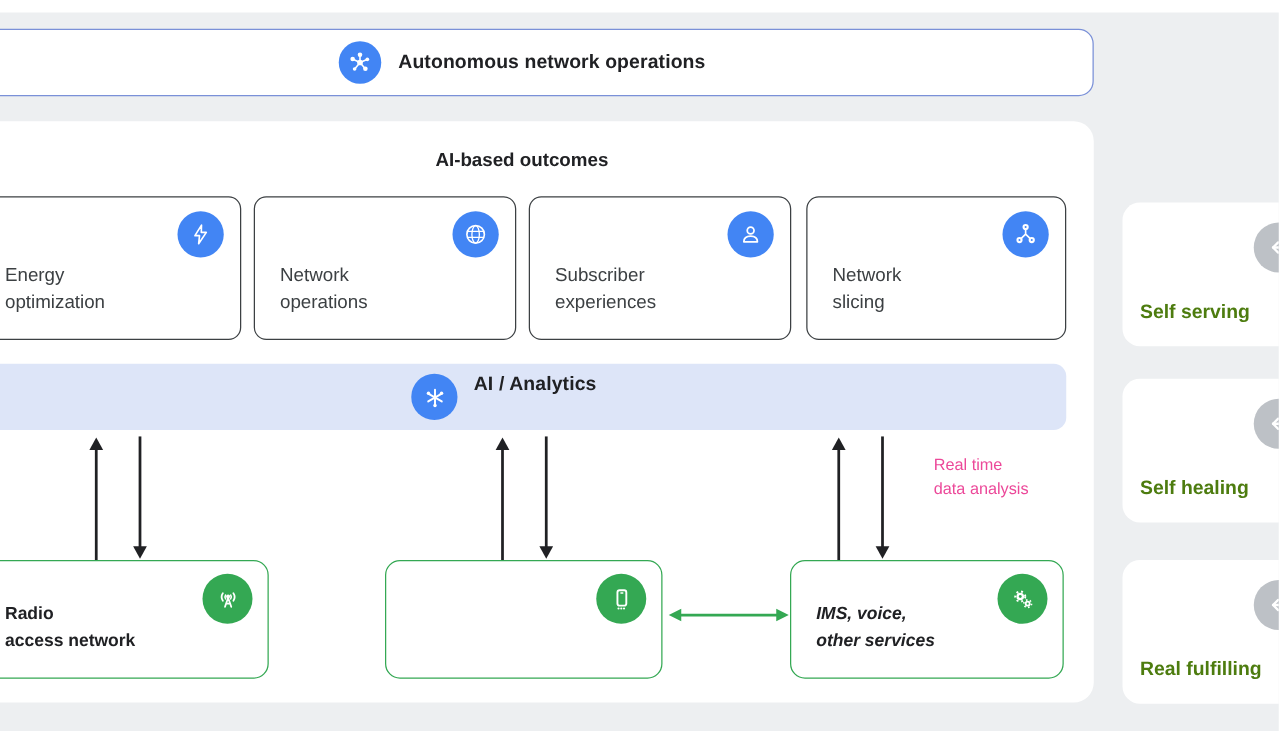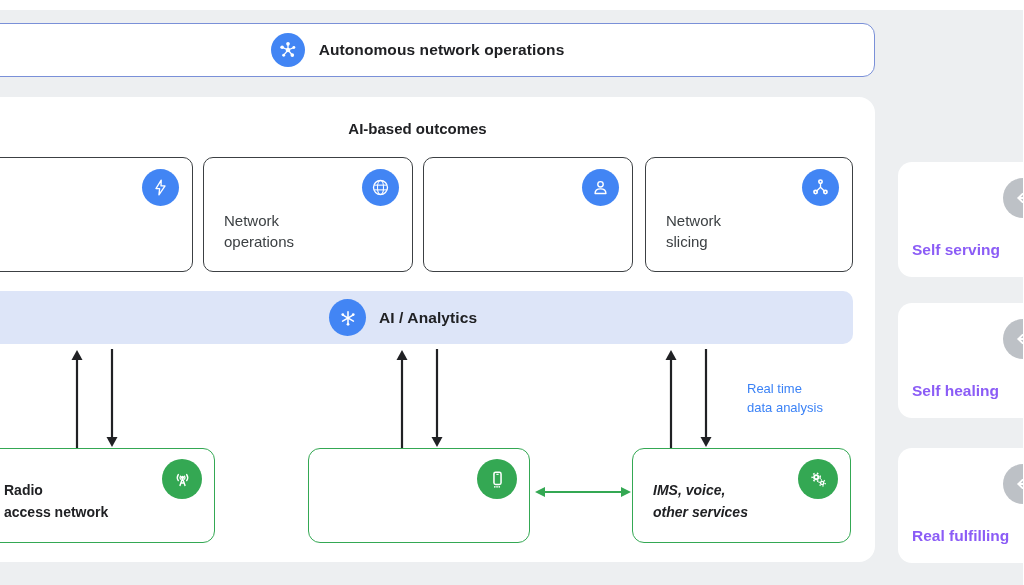--- a/index.html
+++ b/index.html
@@ -21,39 +21,39 @@
   .outcomes-heading{position:absolute;left:-40px;top:120px;width:915px;text-align:center;
     font-weight:700;font-size:15px;color:#202124;}
 
   
   .card{position:absolute;top:157px;height:115px;background:#fff;border:1.3px solid #3c4043;border-radius:10px;box-sizing:border-box;}
   .card .icon-circle{position:absolute;top:11px;right:13px;width:37px;height:37px;}
   .card-label{position:absolute;left:20px;top:52px;font-size:15px;font-weight:500;color:#3c4043;line-height:21px;white-space:pre-line;}
 
   
   .ai-bar{position:absolute;left:-40px;top:291px;width:893px;height:53px;background:#dde5f8;border-radius:10px;}
-  .ai-bar-content{position:absolute;left:369px;top:8px;display:flex;align-items:center;gap:13px;}
+  .ai-bar-content{position:absolute;left:369px;top:8px;display:flex;align-items:flex-start;gap:13px;}
   .ai-bar .icon-circle{width:37px;height:37px;}
 
   
   .arrow-v{position:absolute;top:349px;width:14px;height:99px;}
 
   
-  .annotation{position:absolute;left:747px;top:379px;font-size:13px;color:#3b82f6;line-height:19px;white-space:pre-line;}
+  .annotation{position:absolute;left:747px;top:362px;font-size:13px;color:#ec4899;line-height:19px;white-space:pre-line;}
 
   
   .gbox{position:absolute;top:448px;height:95px;background:#fff;border:1.6px solid #34a853;border-radius:12px;box-sizing:border-box;}
   .gbox .icon-circle{position:absolute;top:10px;right:12px;width:40px;height:40px;}
   .gbox-label{position:absolute;left:20px;top:30px;font-weight:700;font-size:14px;color:#202124;line-height:22px;white-space:pre-line;}
   .h-arrow{position:absolute;left:534px;top:485px;width:98px;height:14px;}
 
   
   .scard{position:absolute;left:898px;width:190px;height:115px;background:#fff;border-radius:14px;}
   .scard .icon-circle{position:absolute;top:16px;left:105px;width:40px;height:40px;}
-  .scard-label{position:absolute;left:14px;bottom:18px;font-weight:700;font-size:15.5px;color:#8b5cf6;}
+  .scard-label{position:absolute;left:14px;bottom:18px;font-weight:700;font-size:15.5px;color:#4d7c0f;}
 </style>
 </head>
 <body>
 
 <div class="canvas">
 
   <div class="gray-panel"></div>
 
   <div class="blue-box">
     <span class="icon-circle blue-fill" style="width:34px;height:34px;">
@@ -80,20 +80,22 @@
 
   <div class="white-container"></div>
   <div class="outcomes-heading">AI-based outcomes</div>
 
   <div class="card" style="left:-17px;width:210px;">
     <span class="icon-circle blue-fill">
       <svg viewBox="0 0 24 24" width="21" height="21">
         <path d="M12.8 3.5 L6.8 13.2 H11 L10.2 20.5 L17.2 10.2 H12.6 Z" fill="none" stroke="#fff" stroke-width="1.5" stroke-linejoin="round"></path>
       </svg>
     </span>
+    <div class="card-label">Energy
+optimization</div>
   </div>
 
   <div class="card" style="left:203px;width:210px;">
     <span class="icon-circle blue-fill">
       <svg viewBox="0 0 24 24" width="21" height="21">
         <g fill="none" stroke="#fff">
           <circle cx="12" cy="12" r="8" stroke-width="1.5"></circle>
           <ellipse cx="12" cy="12" rx="3.4" ry="8" stroke-width="1.2"></ellipse>
           <line x1="4.7" y1="9.3" x2="19.3" y2="9.3" stroke-width="1.2"></line>
           <line x1="4.7" y1="14.7" x2="19.3" y2="14.7" stroke-width="1.2"></line>
@@ -106,20 +108,22 @@
 
   <div class="card" style="left:423px;width:210px;">
     <span class="icon-circle blue-fill">
       <svg viewBox="0 0 24 24" width="21" height="21">
         <g fill="none" stroke="#fff" stroke-width="1.6">
           <circle cx="12" cy="8.4" r="3.1"></circle>
           <path d="M5.8 18.8 C5.8 15.2 8.6 13.6 12 13.6 C15.4 13.6 18.2 15.2 18.2 18.8 Z" stroke-linejoin="round"></path>
         </g>
       </svg>
     </span>
+    <div class="card-label">Subscriber
+experiences</div>
   </div>
 
   <div class="card" style="left:645px;width:208px;">
     <span class="icon-circle blue-fill">
       <svg viewBox="0 0 24 24" width="21" height="21">
         <g stroke="#fff" stroke-width="1.5" fill="none">
           <path d="M12 6.8 L12 11.8 L7.3 16.3 M12 11.8 L16.7 16.3"></path>
         </g>
         <g fill="none" stroke="#fff" stroke-width="1.9">
           <circle cx="12" cy="5.3" r="1.9"></circle>

